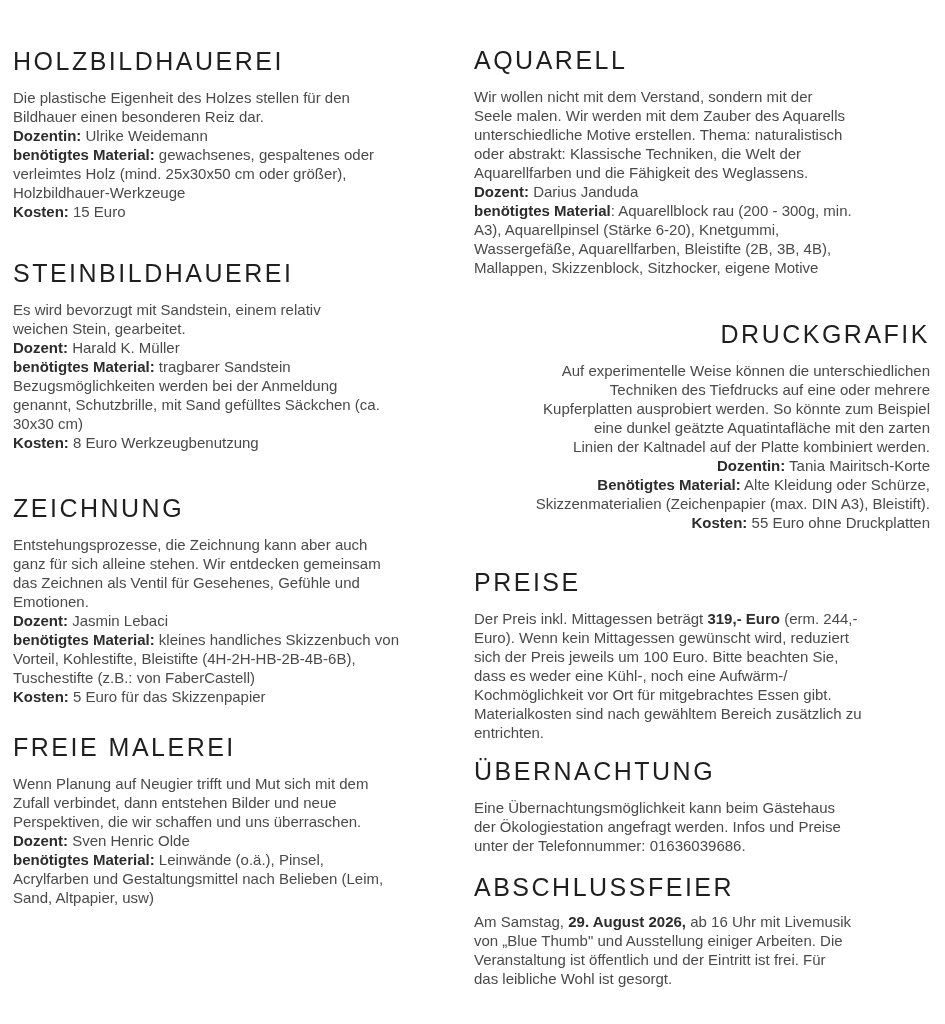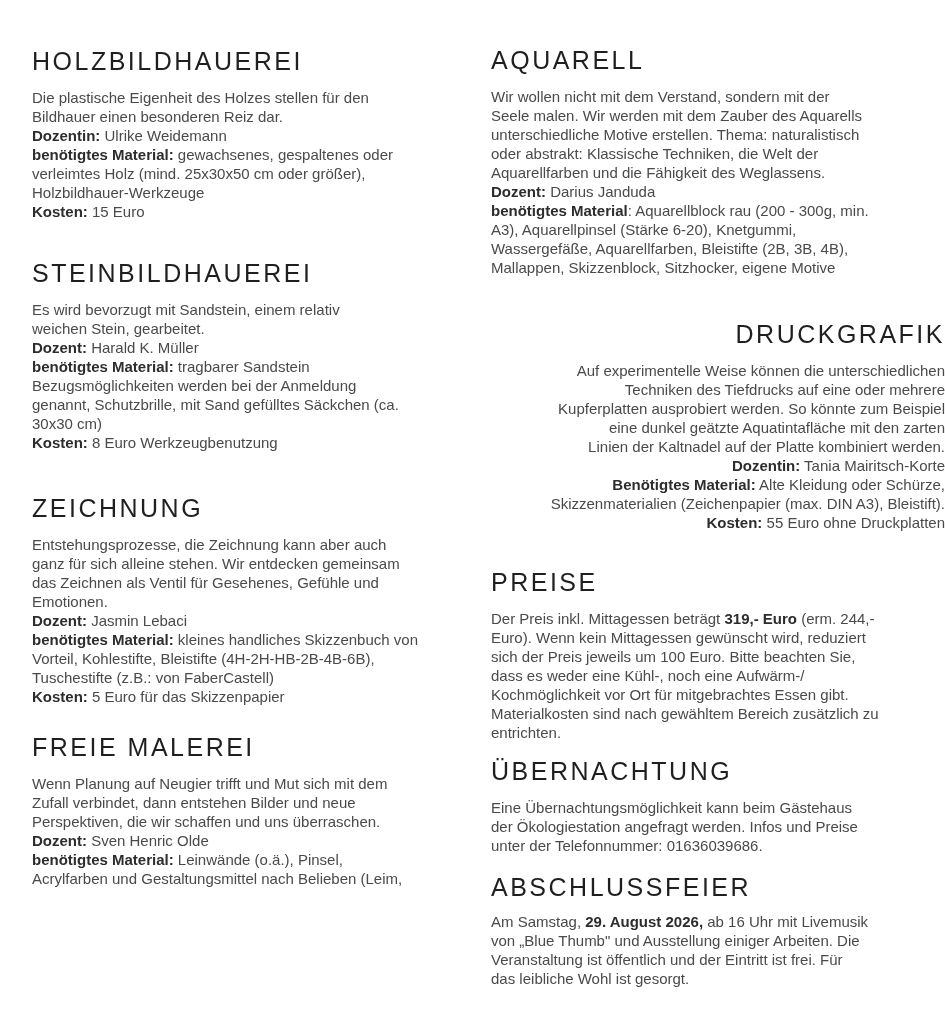--- a/index.html
+++ b/index.html
@@ -12,21 +12,21 @@
   html, body {
     background: var(--bg);
     font-family: "Liberation Sans", sans-serif;
   }
   .page {
     position: relative;
     width: 945px;
     height: 1024px;
     background: var(--bg);
     display: flex;
-    padding-left: 32px;
+    padding-left: 13px;
     overflow: hidden;
   }
   .col {
     display: flex;
     flex-direction: column;
   }
   .col-left  { width: 447px; padding-top: 46px; }
   .col-right { width: 456px; padding-top: 45px; margin-left: 14px; }
 
   .section .heading {
@@ -104,20 +104,21 @@
       </section>
       <section class="section">
         <h2 class="heading">FREIE MALEREI</h2>
         <div class="body">
           <div class="line"><span>Wenn Planung auf Neugier trifft und Mut sich mit dem</span></div>
           <div class="line"><span>Zufall verbindet, dann entstehen Bilder und neue</span></div>
           <div class="line"><span>Perspektiven, die wir schaffen und uns überraschen.</span></div>
           <div class="line"><span class="b">Dozent:</span><span> Sven Henric Olde</span></div>
           <div class="line"><span class="b">benötigtes Material:</span><span> Leinwände (o.ä.), Pinsel,</span></div>
           <div class="line"><span>Acrylfarben und Gestaltungsmittel nach Belieben (Leim,</span></div>
+          <div class="line"><span>Sand, Altpapier, usw)</span></div>
         </div>
       </section>
     </div>
   <div class="col col-right">
       <section class="section">
         <h2 class="heading">AQUARELL</h2>
         <div class="body">
           <div class="line"><span>Wir wollen nicht mit dem Verstand, sondern mit der</span></div>
           <div class="line"><span>Seele malen. Wir werden mit dem Zauber des Aquarells</span></div>
           <div class="line"><span>unterschiedliche Motive erstellen. Thema: naturalistisch</span></div>

